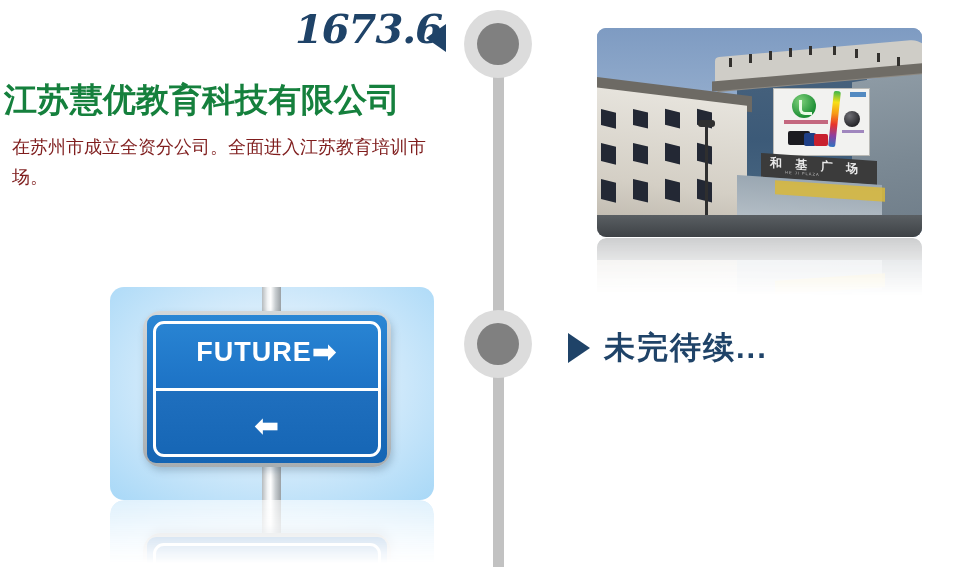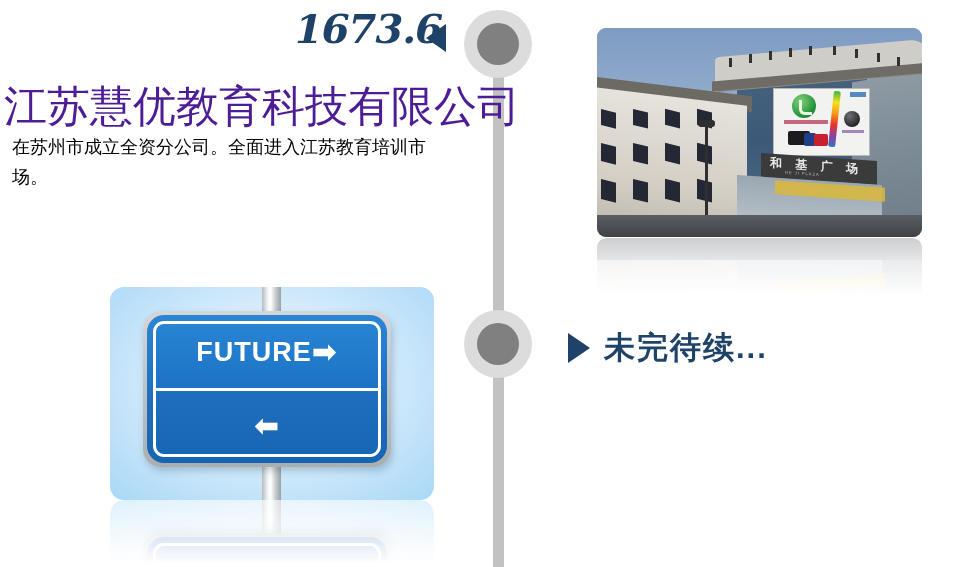--- a/index.html
+++ b/index.html
@@ -77,34 +77,34 @@
     border-top: 15px solid transparent;
     border-bottom: 15px solid transparent;
     border-left: 22px solid #1f4368;
   }
 
   
   .company-title {
     position: absolute;
     left: 4px;
     top: 78px;
-    font-size: 43px;
-    font-weight: normal;
-    color: #4c1d95;
+    font-size: 33px;
+    font-weight: bold;
+    color: #15803d;
     letter-spacing: 0px;
     white-space: nowrap;
   }
   .company-desc {
     position: absolute;
     left: 12px;
     top: 132px;
     width: 420px;
     font-size: 18px;
     line-height: 30px;
-    color: #000000;
+    color: #7f1d1d;
   }
 
   
   .continue-label {
     position: absolute;
     left: 604px;
     top: 327px;
     font-size: 31px;
     font-weight: bold;
     color: #1f4368;
@@ -411,21 +411,21 @@
     border-radius: 18px;
     background: linear-gradient(180deg,#d3d7d9 0%, #a9aeb1 100%);
     padding: 4px;
     box-sizing: border-box;
     box-shadow: 2px 4px 7px rgba(40,70,100,.25);
   }
   .sign-inner {
     position: relative;
     width: 100%;
     height: 100%;
-    border-radius: 17px;
+    border-radius: 9px;
     background: linear-gradient(180deg,#2a86d4 0%, #1d73c6 48%, #1f6fbe 52%, #1565b4 100%);
     overflow: hidden;
     text-align: right;
   }
   .sign-inner::before {
     content: "";
     position: absolute;
     left: 6px; top: 6px; right: 6px; bottom: 6px;
     border: 3px solid #ffffff;
     border-radius: 11px;

